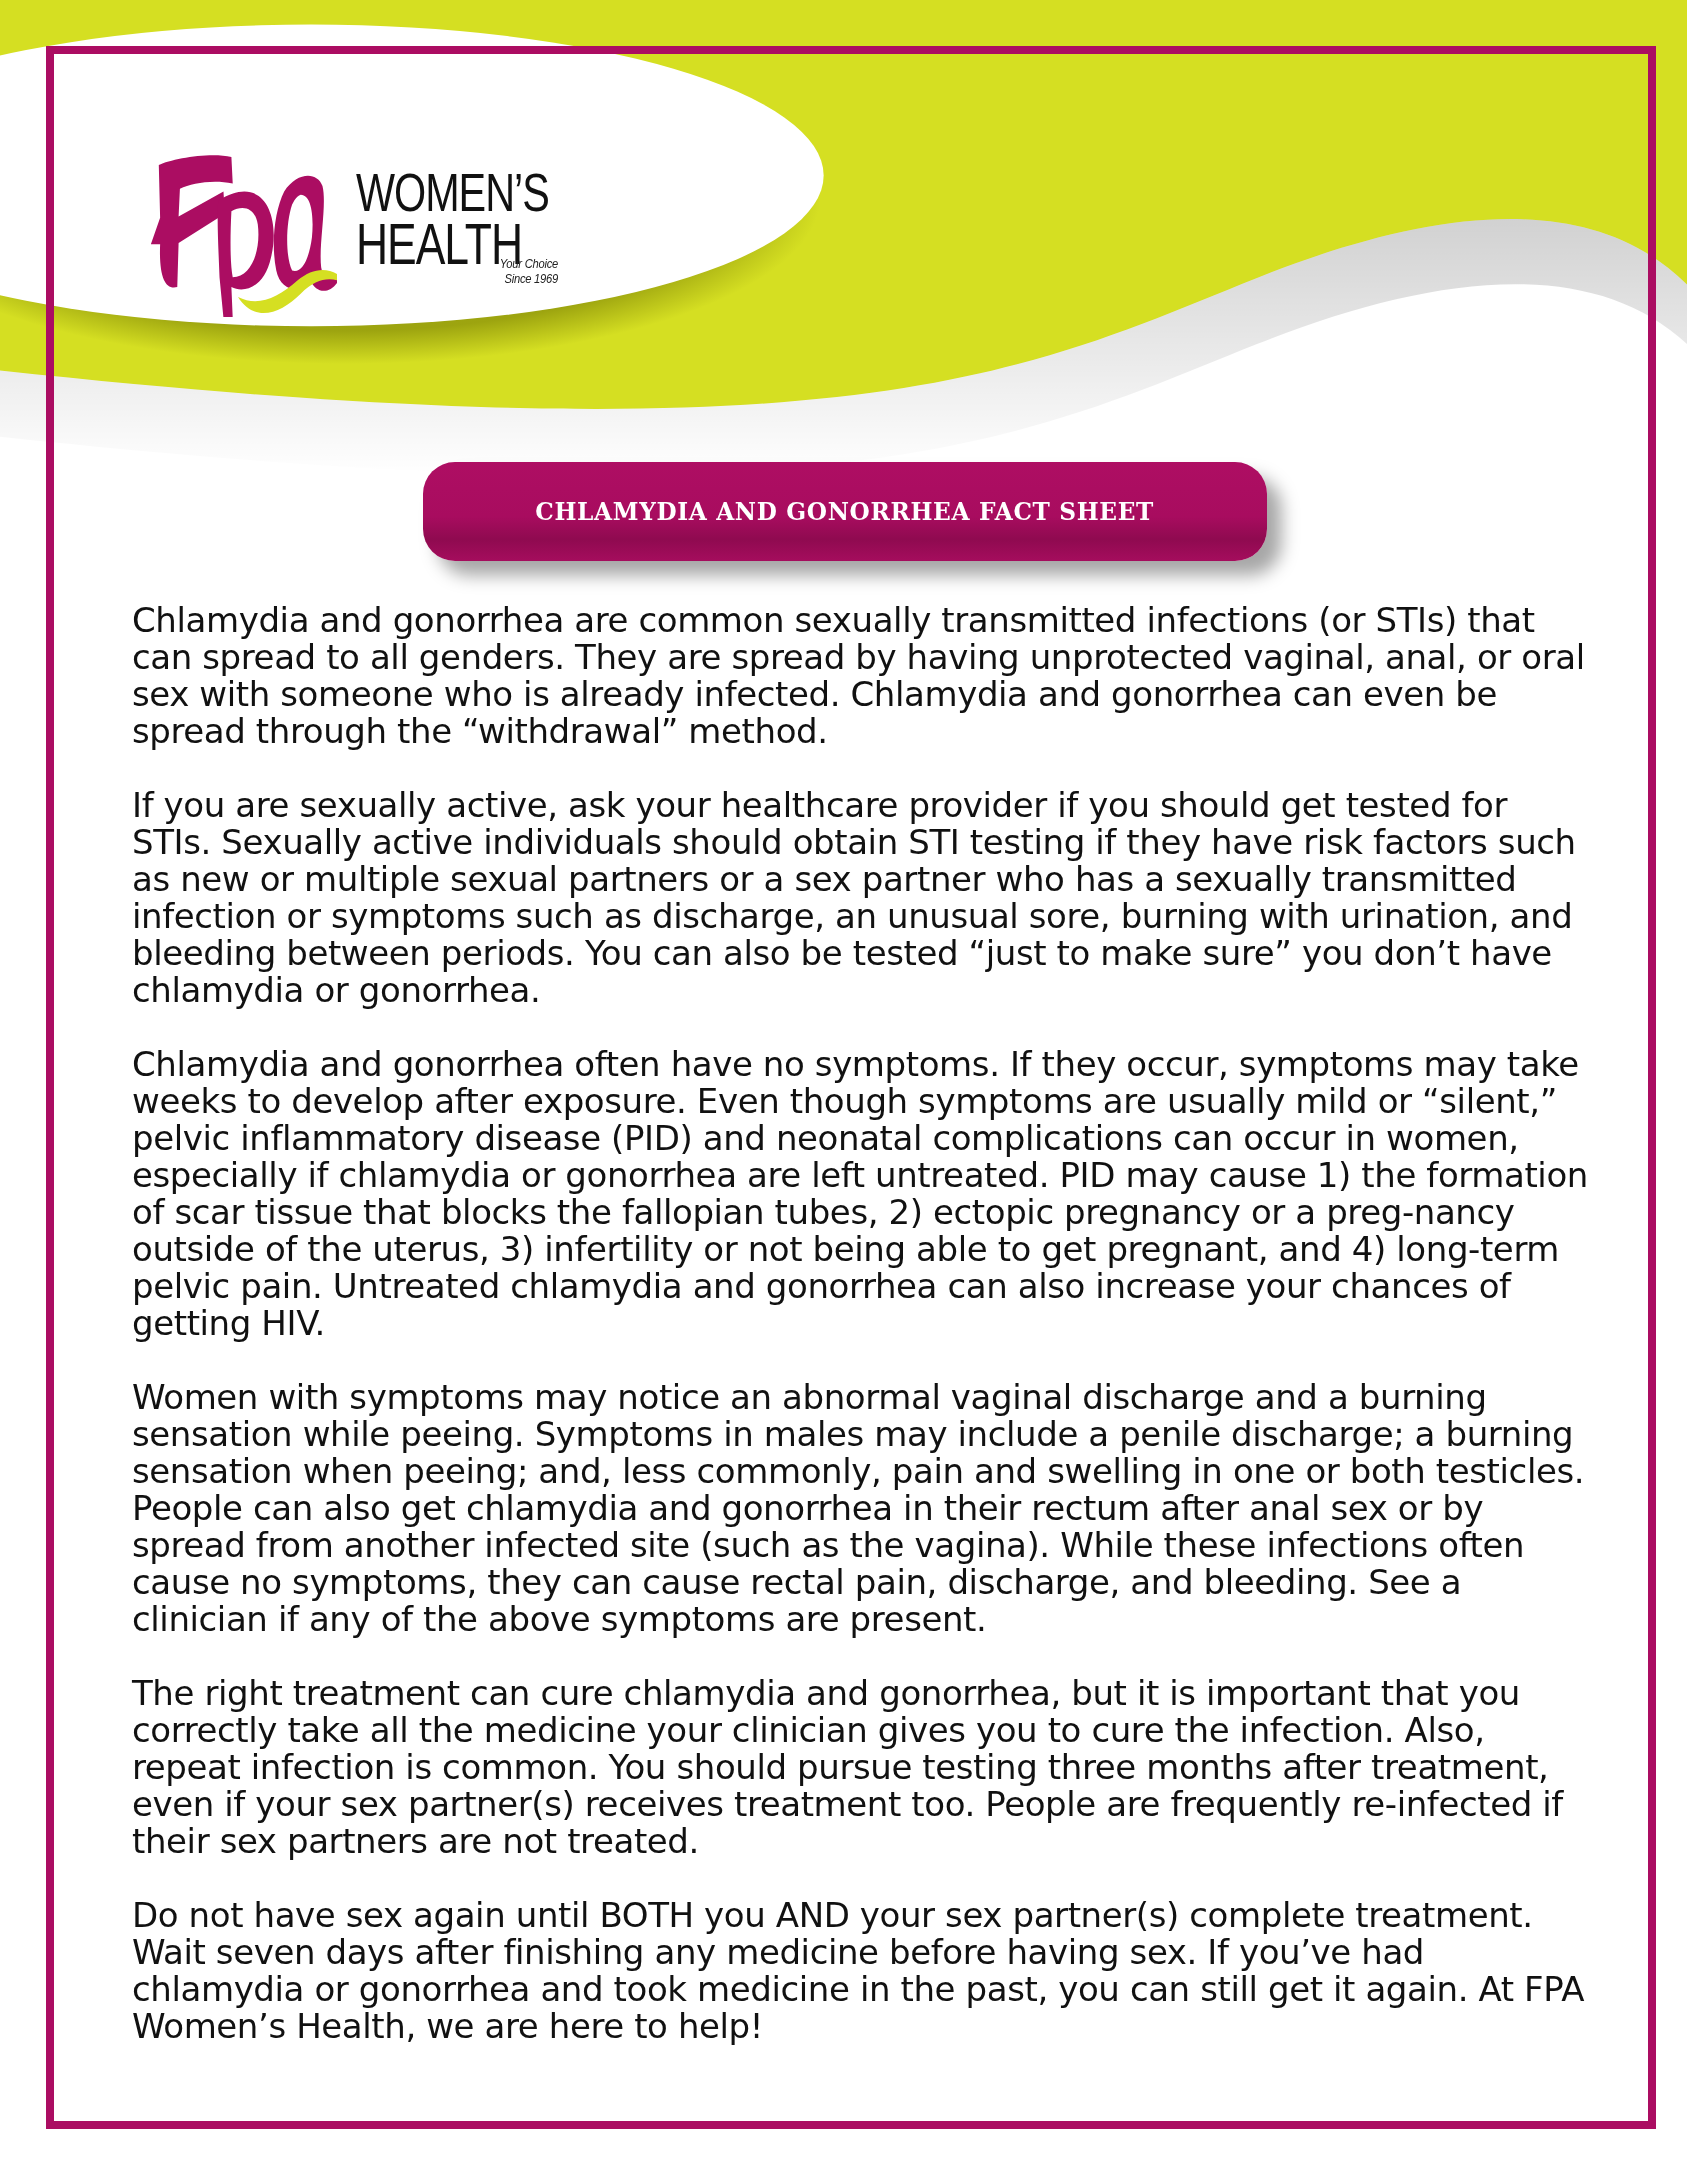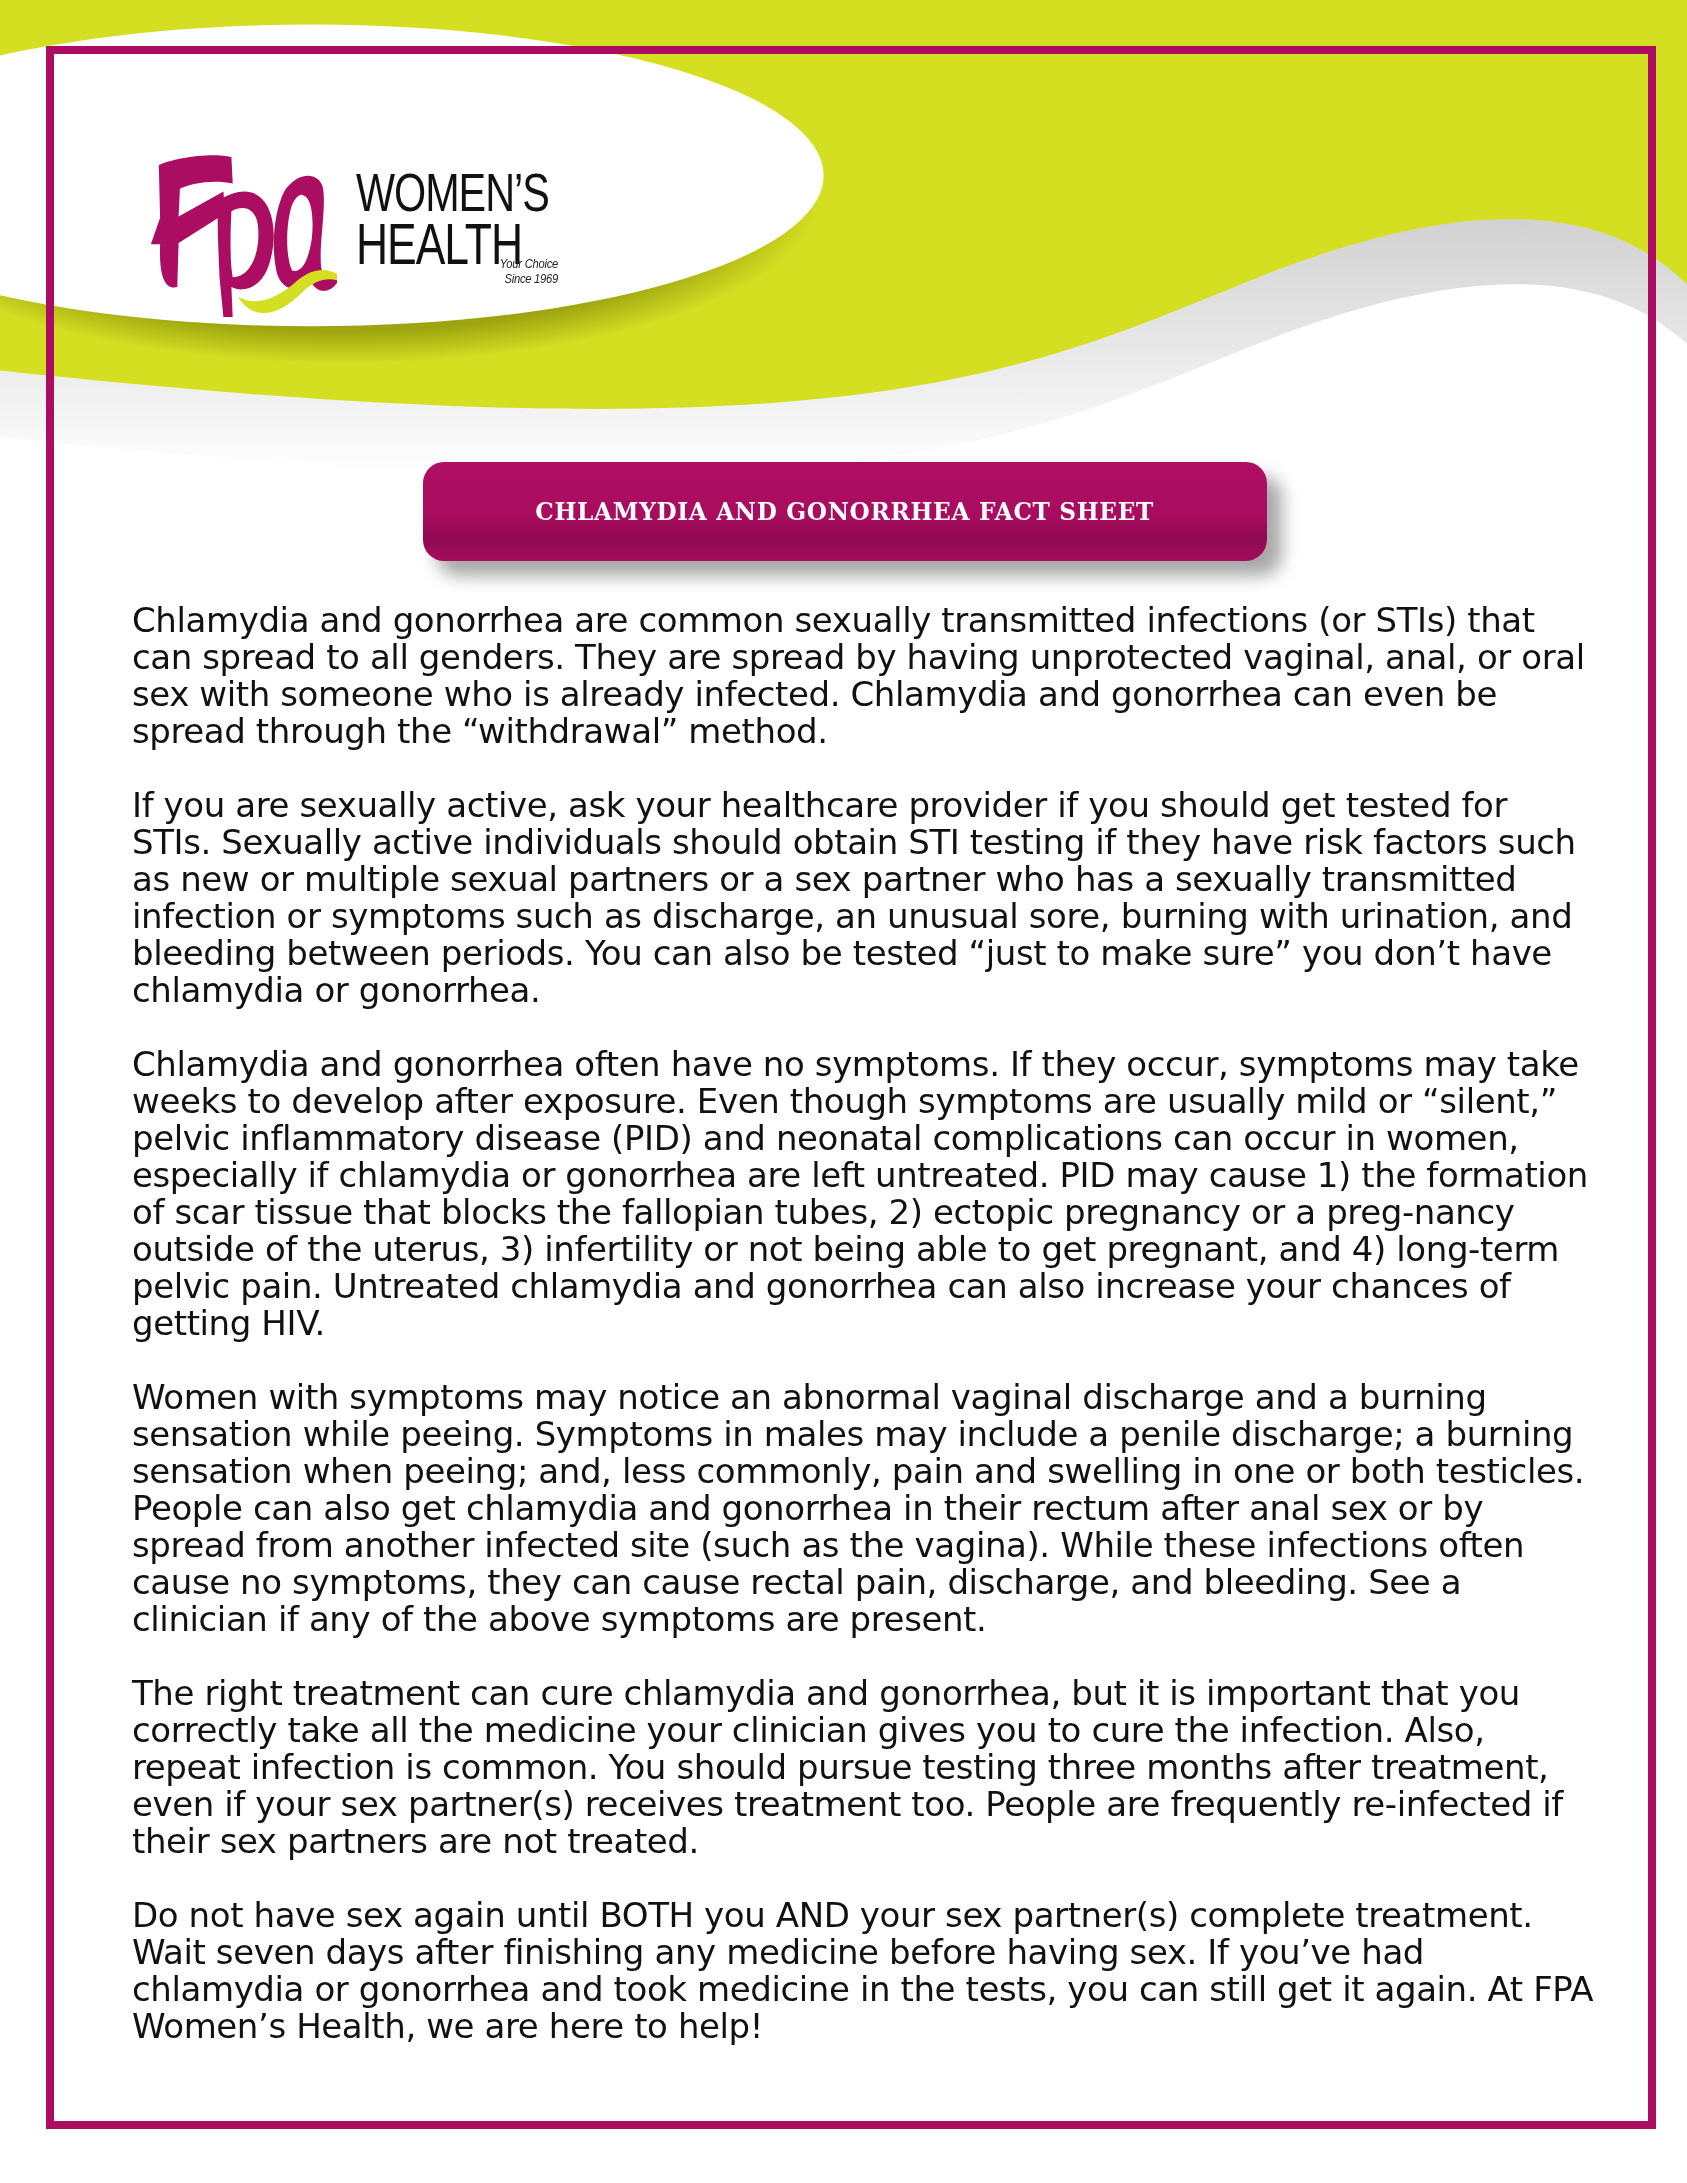--- a/index.html
+++ b/index.html
@@ -23,21 +23,21 @@
     .logo .wordmark .w1 { font-size: 53px; display: block; }
     .logo .wordmark .w2 { font-size: 57px; display: block; }
     .logo .tagline {
       position: absolute; left: 346px; top: 112px; text-align: right; width: 73px;
       font-family: "Liberation Sans", sans-serif; font-style: italic; font-size: 13.2px;
       color: #222; line-height: 1.1; letter-spacing: -0.3px; transform: scaleX(0.85); transform-origin: right top;
     }
     .title-pill {
       position: absolute; left: 423px; top: 462px; width: 844px; height: 99px;
       background: linear-gradient(180deg, #ae0e63 0%, #a80c5f 55%, #8f0a50 78%, #a50d5d 100%);
-      border-radius: 21px;
+      border-radius: 32px;
       box-shadow: 14.6px 14.6px 17px rgba(0,0,0,0.35);
       display: flex; align-items: center; justify-content: center;
     }
     .title-pill span {
       color: #ffffff; font-family: "DejaVu Serif", serif; font-weight: bold;
       font-size: 25px; letter-spacing: 0.7px; transform: scaleX(0.93);
     }
     .body-text {
       position: absolute; left: 132px; top: 602px; width: 1462px;
       font-family: "DejaVu Sans", sans-serif; font-size: 34px; line-height: 37px;
@@ -95,15 +95,15 @@
 <div class="title-pill">
   <span>CHLAMYDIA AND GONORRHEA FACT SHEET</span>
 </div>
 
 <div class="body-text">
   <p>Chlamydia and gonorrhea are common sexually transmitted infections (or STIs) that can spread to all genders. They are spread by having unprotected vaginal, anal, or oral sex with someone who is already infected. Chlamydia and gonorrhea can even be spread through the “withdrawal” method.</p>
   <p>If you are sexually active, ask your healthcare provider if you should get tested for STIs. Sexually active individuals should obtain STI testing if they have risk factors such as new or multiple sexual partners or a sex partner who has a sexually transmitted infection or symptoms such as discharge, an unusual sore, burning with urination, and bleeding between periods. You can also be tested “just to make sure” you don’t have chlamydia or gonorrhea.</p>
   <p>Chlamydia and gonorrhea often have no symptoms. If they occur, symptoms may take weeks to develop after exposure. Even though symptoms are usually mild or “silent,” pelvic inflammatory disease (PID) and neonatal complications can occur in women, especially if chlamydia or gonorrhea are left untreated. PID may cause 1) the formation of scar tissue that blocks the fallopian tubes, 2) ectopic pregnancy or a preg-nancy outside of the uterus, 3) infertility or not being able to get pregnant, and 4) long-term pelvic pain. Untreated chlamydia and gonorrhea can also increase your chances of getting HIV.</p>
   <p>Women with symptoms may notice an abnormal vaginal discharge and a burning sensation while peeing. Symptoms in males may include a penile discharge; a burning sensation when peeing; and, less commonly, pain and swelling in one or both testicles.  People can also get chlamydia and gonorrhea in their rectum after anal sex or by spread from another infected site (such as the vagina). While these infections often cause no symptoms, they can cause rectal pain, discharge, and bleeding. See a clinician if any of the above symptoms are present.</p>
   <p>The right treatment can cure chlamydia and gonorrhea, but it is important that you correctly take all the medicine your clinician gives you to cure the infection. Also, repeat infection is common. You should pursue testing three months after treatment, even if your sex partner(s) receives treatment too. People are frequently re-infected if their sex partners are not treated.</p>
-  <p>Do not have sex again until BOTH you AND your sex partner(s) complete treatment. Wait seven days after finishing any medicine before having sex. If you’ve had chlamydia or gonorrhea and took medicine in the tests, you can still get it again.  At FPA Women’s Health, we are here to help!</p>
+  <p>Do not have sex again until BOTH you AND your sex partner(s) complete treatment. Wait seven days after finishing any medicine before having sex. If you’ve had chlamydia or gonorrhea and took medicine in the past, you can still get it again.  At FPA Women’s Health, we are here to help!</p>
 </div>
 
 
 </body></html>

